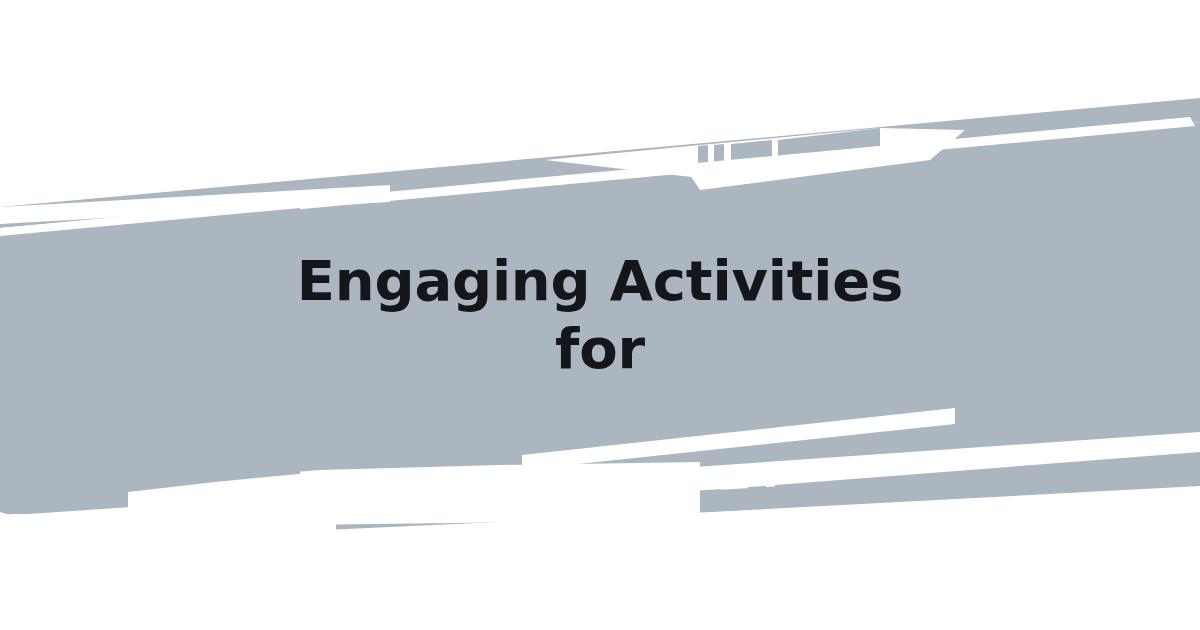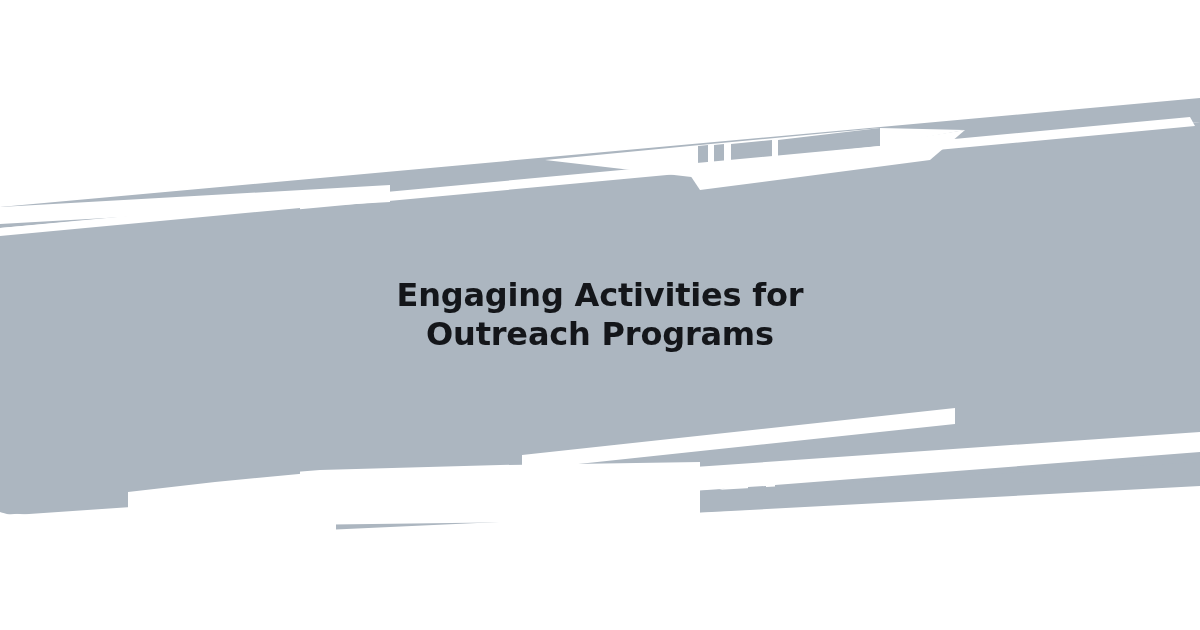--- a/index.html
+++ b/index.html
@@ -33,21 +33,21 @@
     flex-direction: column;
     align-items: center;
     justify-content: center;
     pointer-events: none;
   }
   .title {
     margin: 12px;
     text-align: center;
     font-family: "DejaVu Sans", "Liberation Sans", sans-serif;
     font-weight: 700;
-    font-size: 32px;
+    font-size: 56px;
     line-height: 1.22;
     letter-spacing: -0.2px;
     color: #14161a;
     max-width: 700px;
   }
 </style>
 </head>
 <body>
 
 <div id="banner">
@@ -103,17 +103,16 @@
 
     <polygon fill="#ffffff" points="0,516 320,494 320,512 0,536"></polygon>
 
     <polygon fill="#ffffff" points="128,492 215,482 320,472 320,520 128,528"></polygon>
 
   </svg>
 
   <div class="title-wrap">
     <h1 class="title">
       <span>Engaging Activities for</span><br>
-      <span>Outreach Programs</span>
     </h1>
   </div>
 
 </div>
 
 </body></html>

